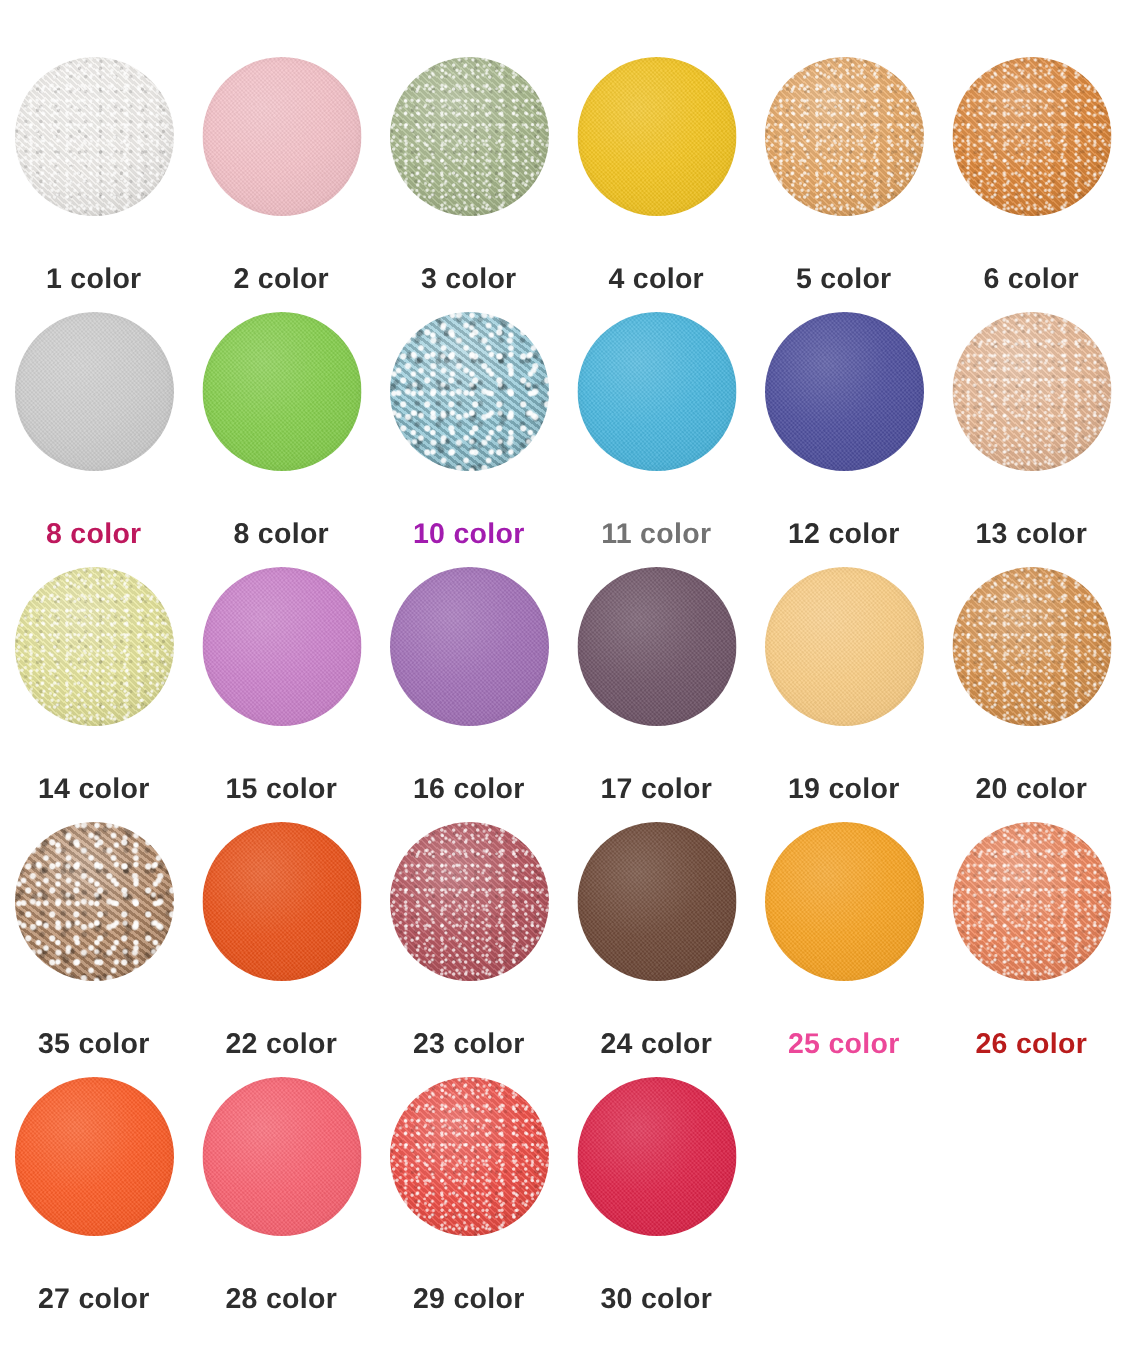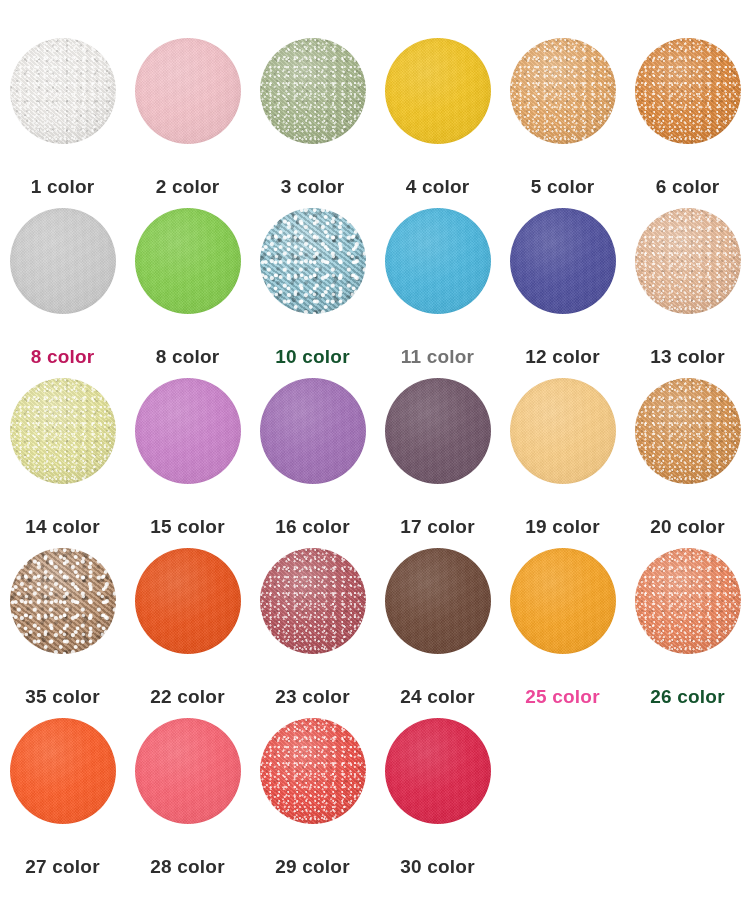--- a/index.html
+++ b/index.html
@@ -155,21 +155,21 @@
     <div class="swatch-cell">
       <div class="swatch-disc finish-matte"></div>
       <div class="swatch-label" style="color: #be185d;">8 color</div>
     </div>
     <div class="swatch-cell">
       <div class="swatch-disc finish-matte" style="background-color: rgb(130, 204, 73);"></div>
       <div class="swatch-label" style="color: rgb(46, 46, 46);">8 color</div>
     </div>
     <div class="swatch-cell">
       <div class="swatch-disc finish-glitter" style="background-color: rgb(142, 198, 214);"></div>
-      <div class="swatch-label" style="color: #14532d;">10 color</div>
+      <div class="swatch-label" style="color: #a21caf;">10 color</div>
     </div>
     <div class="swatch-cell">
       <div class="swatch-disc finish-matte" style="background-color: rgb(70, 180, 220);"></div>
       <div class="swatch-label" style="color: #737373;">11 color</div>
     </div>
     <div class="swatch-cell">
       <div class="swatch-disc finish-matte" style="background-color: rgb(74, 75, 155);"></div>
       <div class="swatch-label" style="color: rgb(46, 46, 46);">12 color</div>
     </div>
     <div class="swatch-cell">
@@ -215,21 +215,21 @@
     <div class="swatch-cell">
       <div class="swatch-disc finish-matte" style="background-color: rgb(106, 68, 51);"></div>
       <div class="swatch-label" style="color: rgb(46, 46, 46);">24 color</div>
     </div>
     <div class="swatch-cell">
       <div class="swatch-disc finish-matte" style="background-color: rgb(246, 161, 31);"></div>
       <div class="swatch-label" style="color: #ec4899;">25 color</div>
     </div>
     <div class="swatch-cell">
       <div class="swatch-disc finish-shimmer" style="background-color: rgb(239, 131, 88);"></div>
-      <div class="swatch-label" style="color: #14532d;">26 color</div>
+      <div class="swatch-label" style="color: #b91c1c;">26 color</div>
     </div>
     <div class="swatch-cell">
       <div class="swatch-disc finish-matte" style="background-color: rgb(251, 88, 34);"></div>
       <div class="swatch-label" style="color: rgb(46, 46, 46);">27 color</div>
     </div>
     <div class="swatch-cell">
       <div class="swatch-disc finish-matte" style="background-color: rgb(248, 95, 110);"></div>
       <div class="swatch-label" style="color: rgb(46, 46, 46);">28 color</div>
     </div>
     <div class="swatch-cell">

